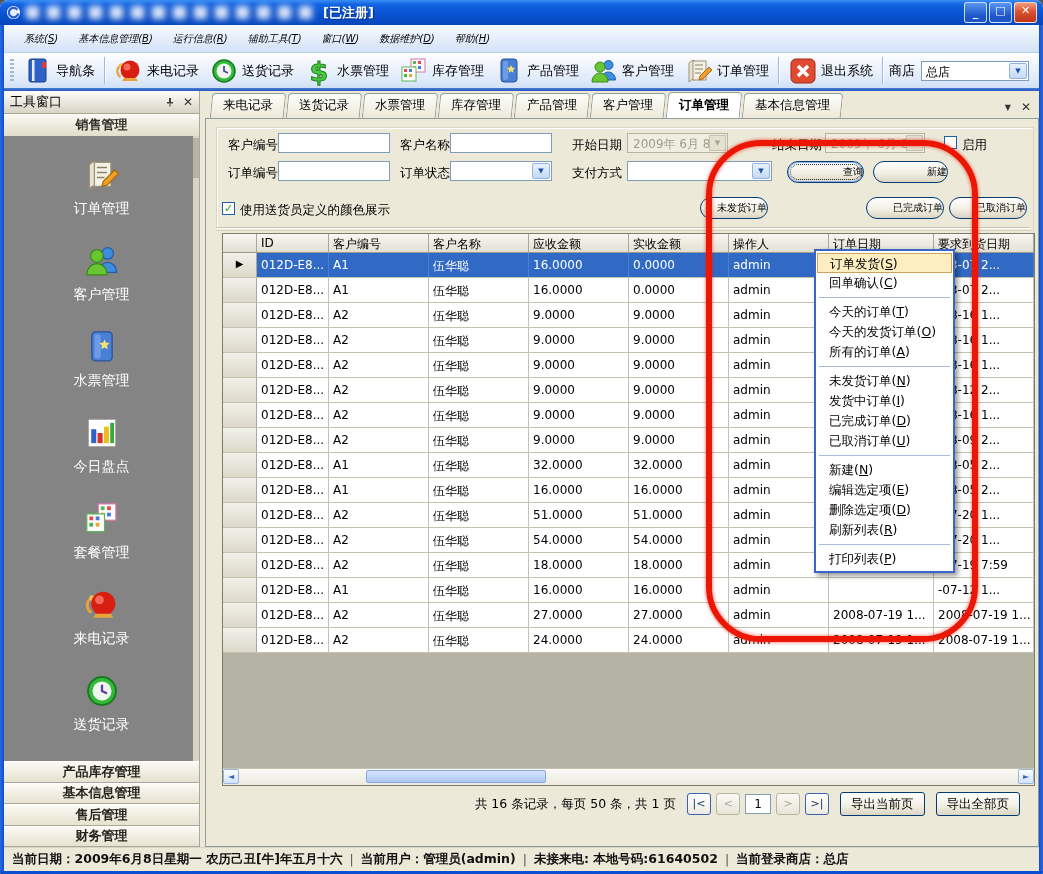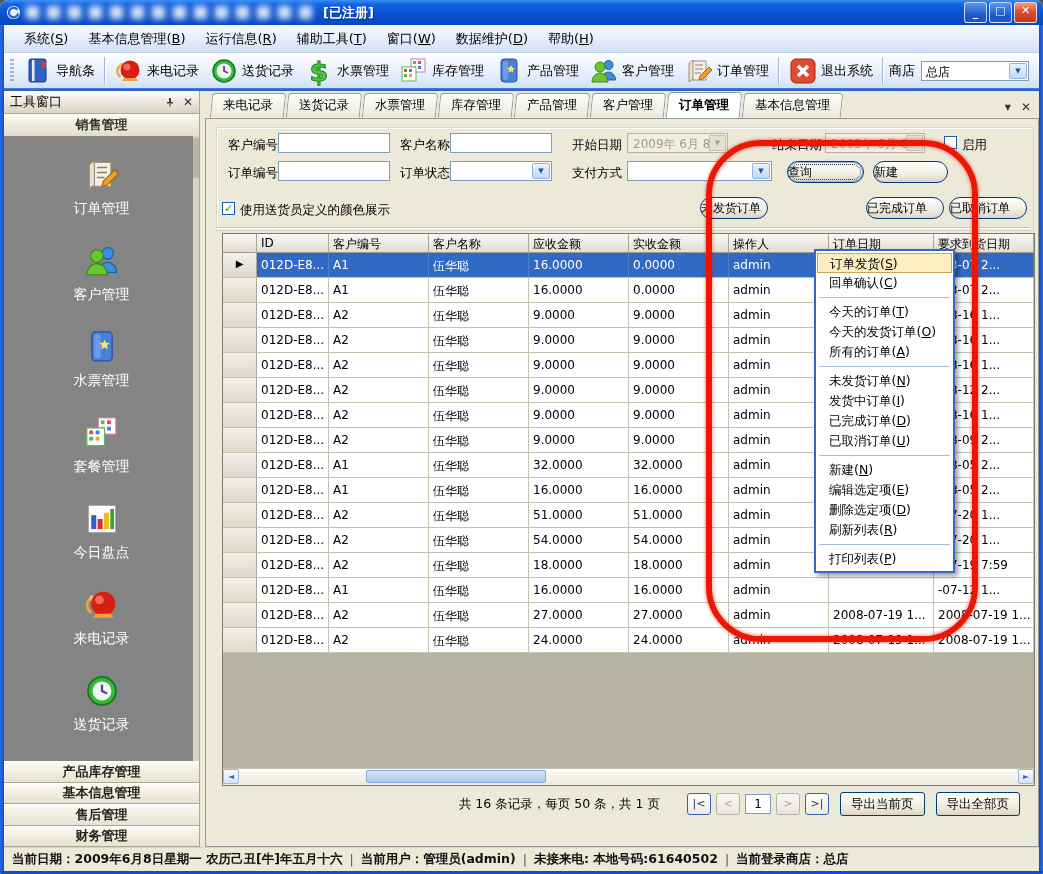--- a/index.html
+++ b/index.html
@@ -11,21 +11,21 @@
   .winbtns{margin-left:auto;display:flex;gap:2px;}
   .wb{width:21px;height:19px;border:1px solid rgba(255,255,255,.75);border-radius:3px;background:linear-gradient(180deg,#5A95F2,#1B55C8 70%);position:relative;}
   .wb.close{background:linear-gradient(180deg,#F39C7E,#D9522F 45%,#BE3516);}
   .wb .g{position:absolute;color:#fff;font-size:11px;font-weight:bold;left:0;right:0;text-align:center;top:1px;}
   .wb.min .g{top:3px;} 
   .frame-l,.frame-r{position:absolute;top:25px;bottom:0;width:4px;background:linear-gradient(90deg,#2E6ADF,#0B4ED0);}
   .frame-l{left:0}.frame-r{right:0;background:linear-gradient(90deg,#0B4ED0,#2E6ADF);}
   .frame-b{position:absolute;left:0;right:0;bottom:0;height:3px;background:#0B4ED0;}
   
   .menubar{position:absolute;left:4px;right:4px;top:25px;height:28px;background:linear-gradient(180deg,#F8FBFF,#D2E1F6);border-bottom:1px solid #B9CDEB;display:flex;align-items:center;padding-left:10px;box-sizing:border-box;}
-  .mb-item{padding:20px 10px;font-size:13px;white-space:nowrap;}
+  .mb-item{padding:20px 10px;font-size:10px;white-space:nowrap;font-style:italic;}
   .toolbar{position:absolute;left:4px;right:4px;top:53px;height:35px;background:linear-gradient(180deg,#FEFEFF,#DDE9FA 80%,#CFDFF6);display:flex;align-items:center;padding:0 2px;box-sizing:border-box;}
   .grip{width:4px;height:24px;margin:0 4px;background:repeating-linear-gradient(180deg,#9FB8DA 0 2px,transparent 2px 4px);}
   .tb-item{display:flex;align-items:center;gap:3px;padding:1px 5px;font-size:13px;white-space:nowrap;cursor:default;}
   .tb-item .icon{width:30px;height:30px;display:inline-block;}
   .icon svg{width:100%;height:100%;display:block;}
   .tb-sep{width:1px;height:27px;background:#9EB6D8;margin:0 4px;box-shadow:1px 0 0 #fff;}
   .shop{display:flex;align-items:center;gap:6px;font-size:13px;margin-left:2px;}
   .combo{position:relative;width:108px;height:20px;background:#fff;border:1px solid #7F9DB9;box-sizing:border-box;font-size:12px;padding:2px 26px 0 4px;}
   .combo .arr{position:absolute;right:1px;top:1px;bottom:1px;width:16px;background:linear-gradient(180deg,#E9F2FD,#C3D9F3);border:1px solid #93B4DE;border-radius:2px;color:#1C50B0;font-size:7px;text-align:center;line-height:15px;}
   .tb-line{position:absolute;left:4px;right:4px;top:88px;height:3px;background:linear-gradient(180deg,#4A7BD8,#2458B8);}
@@ -51,38 +51,38 @@
   .tabctl .dd{font-size:8px;} .tabctl .cx{font-size:12px;font-weight:bold;}
   
   .content{position:absolute;left:205px;right:4px;top:118px;height:729px;background:#ECE9D8;border:1px solid #919B9C;box-sizing:border-box;}
   .groupbox{position:absolute;left:10px;top:8px;width:816px;height:102px;border:1px solid #D9D5C3;box-shadow:inset 1px 1px 0 #fff;}
   .flabel{position:absolute;font-size:12.5px;white-space:nowrap;}
   .finput{position:absolute;height:20px;background:#fff;border:1px solid #7F9DB9;box-sizing:border-box;}
   .fcombo{position:absolute;height:20px;background:#fff;border:1px solid #7F9DB9;box-sizing:border-box;}
   .fcombo .arr{position:absolute;right:1px;top:1px;bottom:1px;width:16px;background:linear-gradient(180deg,#E9F2FD,#C3D9F3);border:1px solid #93B4DE;border-radius:2px;color:#1C50B0;font-size:7px;text-align:center;line-height:15px;}
   .dpick{position:absolute;height:20px;background:#F0EEE0;border:1px solid #B5B2A2;box-sizing:border-box;color:#9E9C8E;font-size:12px;padding:2px 18px 0 5px;white-space:nowrap;}
   .dpick .arr{position:absolute;right:1px;top:1px;bottom:1px;width:15px;background:#E4E1CF;border:1px solid #C5C2B0;color:#A5A395;font-size:7px;text-align:center;line-height:15px;}
-  .xbtn{position:absolute;height:22px;border:1px solid #003C74;border-radius:11px;background:linear-gradient(180deg,#FFFFFF,#F2F0E4 55%,#DDD5C4);font-size:12px;text-align:left;line-height:20px;box-sizing:border-box;white-space:nowrap;}
+  .xbtn{position:absolute;height:22px;border:1px solid #003C74;border-radius:11px;background:linear-gradient(180deg,#FFFFFF,#F2F0E4 55%,#DDD5C4);font-size:10px;text-align:right;line-height:20px;box-sizing:border-box;white-space:nowrap;}
   .xbtn.focused{box-shadow:inset 0 0 0 1px #8EB4F0;outline:1px dotted #333;outline-offset:-4px;}
   .cb{position:absolute;width:13px;height:13px;background:#fff;border:1px solid #1D5FAB;box-sizing:border-box;font-size:11px;line-height:11px;text-align:center;color:#21A121;font-weight:bold;}
   
   .grid{position:absolute;left:16px;top:114px;width:813px;height:553px;border:1px solid #7E7B6E;background:#B5B3A4;overflow:hidden;box-sizing:border-box;}
   .grid-header{display:flex;height:19px;}
   .gh{box-sizing:border-box;height:19px;background:linear-gradient(180deg,#F8F7F2,#E2DFD2);border-right:1px solid #ACA899;border-bottom:1px solid #9C9A8C;padding:2px 4px 0;font-size:12px;white-space:nowrap;overflow:hidden;flex:none;}
   .grow{display:flex;height:24px;background:#fff;border-bottom:1px solid #C6C2B0;}
   .gc{box-sizing:border-box;border-right:1px solid #C6C2B0;padding:5px 4px 0;font-size:12px;white-space:nowrap;overflow:hidden;flex:none;}
   .gsel{background:linear-gradient(180deg,#F2F1EA,#DCD9CA);border-right:1px solid #ACA899;text-align:center;padding-top:5px;font-size:10px;color:#000;}
   .grow.selected .gc:not(.gsel){background:#316AC5;color:#fff;border-right-color:#4A7ED0;}
   .hscroll{position:absolute;left:0;right:0;bottom:0;height:16px;background:linear-gradient(180deg,#FBFAF7,#ECEAE0);border-top:1px solid #C6C2B0;}
   .sarr{position:absolute;top:0;width:16px;height:15px;background:linear-gradient(180deg,#FDFEFF,#D3E2F8);border:1px solid #98B6E0;border-radius:2px;box-sizing:border-box;color:#3A66B0;font-size:8px;text-align:center;line-height:13px;}
   .sarr.l{left:0}.sarr.r{right:0}
   .sthumb{position:absolute;top:1px;left:143px;width:180px;height:13px;background:linear-gradient(180deg,#D7E5FC,#ACC8F3);border:1px solid #85ABE0;border-radius:2px;box-sizing:border-box;}
   
   .pager{position:absolute;left:16px;right:18px;top:672px;height:26px;display:flex;align-items:center;justify-content:flex-end;gap:5px;font-size:12.5px;}
-  .pager .sum{margin-right:22px;text-align:right;}
+  .pager .sum{margin-right:6px;text-align:right;}
   .pbtn{width:24px;height:22px;border:1px solid #3A62B0;border-radius:3px;background:linear-gradient(180deg,#FFF,#EDEBDF);text-align:center;line-height:20px;font-size:11px;color:#16325C;box-sizing:border-box;}
   .pbtn.dis{border-color:#B8B4A4;color:#A8A494;background:linear-gradient(180deg,#FAF9F4,#E8E5D8);}
   .pinput{width:26px;height:20px;border:1px solid #7F9DB9;text-align:center;font-size:12px;box-sizing:border-box;font-family:inherit;}
   .ebtn{height:24px;padding:0 10px;margin-left:6px;border:1px solid #003C74;border-radius:3px;background:linear-gradient(180deg,#FFF,#F2F0E4 55%,#DDD5C4);font-size:12.5px;line-height:22px;box-sizing:border-box;}
   
   .statusbar{position:absolute;left:4px;right:4px;bottom:3px;height:24px;background:#ECE9D8;border-top:1px solid #D8D4C4;display:flex;align-items:center;padding:0 8px;box-sizing:border-box;font-size:12.5px;font-weight:600;color:#111;white-space:nowrap;overflow:hidden;}
   .st-div{margin:0 7px;color:#555;font-weight:400;}
   
   .cmenu{position:absolute;left:814px;top:249px;width:141px;background:#FFFFFF;border:2px solid #3A66C8;box-shadow:3px 3px 5px rgba(0,0,0,.4);z-index:40;padding:2px 1px;box-sizing:border-box;}
   .cm-item{height:20px;line-height:19px;font-size:12.5px;padding-left:12px;white-space:nowrap;cursor:default;box-sizing:border-box;}
@@ -295,45 +295,45 @@
               <rect x="7" y="3" width="16" height="23" rx="3" fill="#4A7FD6" stroke="#28519E"></rect>
               <rect x="9" y="5" width="5" height="19" rx="2" fill="#6E9CE4"></rect>
               <path d="M17 9l1.2 2.6 2.8.3-2 2 .5 2.8-2.5-1.4-2.5 1.4.5-2.8-2-2 2.8-.3z" fill="#F4E36A"></path>
             </svg>
           </span>
           <span>水票管理</span>
         </div>
         <div class="sb-item">
           <span class="icon" style="width: 38px; height: 38px;">
             <svg viewBox="0 0 30 30">
+              <rect x="4" y="4" width="22" height="22" fill="#fff" stroke="#888"></rect>
+              <rect x="6.5" y="12" width="4" height="11" fill="#2F62C8"></rect>
+              <rect x="11.5" y="15" width="4" height="8" fill="#D83028"></rect>
+              <rect x="16.5" y="10" width="4" height="13" fill="#E8C020"></rect>
+              <rect x="21.5" y="7" width="3" height="16" fill="#38A838"></rect>
+            </svg>
+          </span>
+          <span>今日盘点</span>
+        </div>
+        <div class="sb-item">
+          <span class="icon" style="width: 38px; height: 38px;">
+            <svg viewBox="0 0 30 30">
               <rect x="12" y="3" width="14" height="13" fill="#fff" stroke="#D870A8"></rect>
               <rect x="14" y="5" width="3" height="3" fill="#58B858"></rect>
               <rect x="19" y="5" width="3" height="3" fill="#E84848"></rect>
               <rect x="14" y="10" width="3" height="3" fill="#E8A830"></rect>
               <rect x="19" y="10" width="3" height="3" fill="#4878E8"></rect>
               <rect x="3" y="11" width="14" height="14" fill="#fff" stroke="#58B858"></rect>
               <rect x="5" y="13" width="3" height="3" fill="#E84848"></rect>
               <rect x="10" y="13" width="3" height="3" fill="#4878E8"></rect>
               <rect x="5" y="18" width="3" height="3" fill="#48B848"></rect>
               <rect x="10" y="18" width="3" height="3" fill="#E8A830"></rect>
             </svg>
           </span>
           <span>套餐管理</span>
-        </div>
-        <div class="sb-item">
-          <span class="icon" style="width: 38px; height: 38px;">
-            <svg viewBox="0 0 30 30">
-              <rect x="4" y="4" width="22" height="22" fill="#fff" stroke="#888"></rect>
-              <rect x="6.5" y="12" width="4" height="11" fill="#2F62C8"></rect>
-              <rect x="11.5" y="15" width="4" height="8" fill="#D83028"></rect>
-              <rect x="16.5" y="10" width="4" height="13" fill="#E8C020"></rect>
-              <rect x="21.5" y="7" width="3" height="16" fill="#38A838"></rect>
-            </svg>
-          </span>
-          <span>今日盘点</span>
         </div>
         <div class="sb-item">
           <span class="icon" style="width: 38px; height: 38px;">
             <svg viewBox="0 0 30 30">
               <path d="M6.5 21c-3.5-2-4.5-8-1-10.5" stroke="#E8A33C" stroke-width="2.2" fill="none"></path>
               <circle cx="7" cy="9.5" r="2.2" fill="#F2BE4A"></circle>
               <circle cx="16" cy="14" r="9.5" fill="#D81E10"></circle>
               <circle cx="13" cy="11" r="3.5" fill="#F4695B"></circle>
               <path d="M10 22h12l2 3H8z" fill="#E8A33C"></path>
             </svg>

